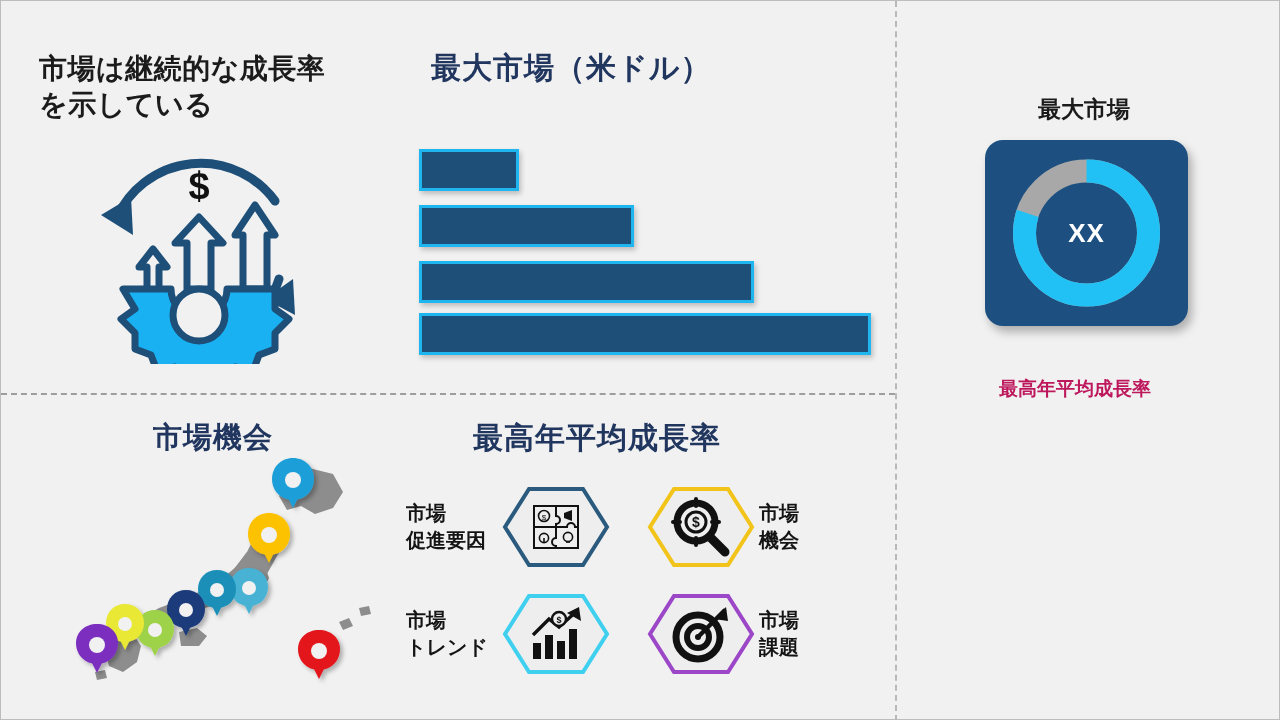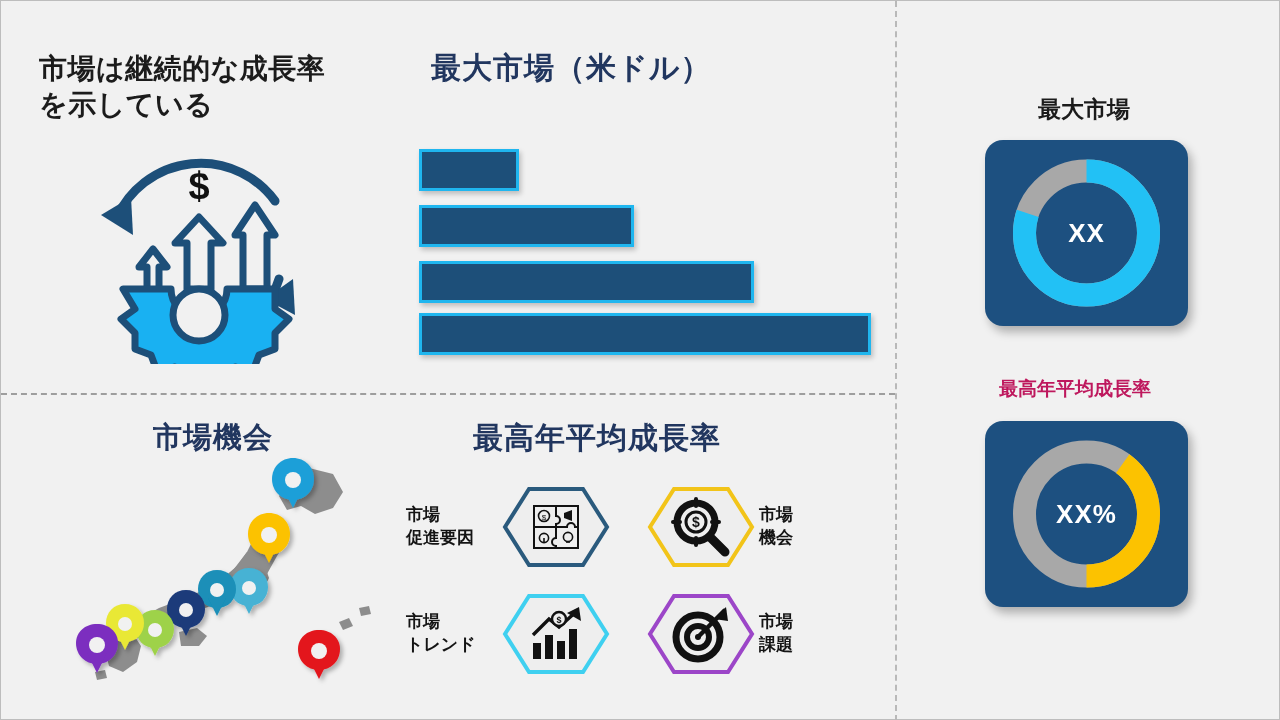--- a/index.html
+++ b/index.html
@@ -78,21 +78,21 @@
   #map-wrap{position:absolute;left:70px;top:455px;width:320px;height:250px;}
 
   
   .hex-item{position:absolute;width:205px;height:82px;}
   #hex-drivers{left:405px;top:485px;}
   #hex-opportunity{left:645px;top:485px;}
   #hex-trends{left:405px;top:592px;}
   #hex-challenges{left:645px;top:592px;}
   .hex-label{
     position:absolute;top:50%;transform:translateY(-50%);
-    font-size:17px;font-weight:bold;color:#141414;line-height:1.35;
+    font-size:20px;font-weight:bold;color:#141414;line-height:1.35;
     white-space:pre-line;
   }
   .hex-label.left{left:0;width:92px;text-align:left;}
   .hex-label.right{right:0;width:92px;text-align:left;}
   .hex-shape{position:absolute;top:0;width:110px;height:82px;}
   .hex-shape.at-right{right:0;}
   .hex-shape.at-left{left:0;}
 
   
   #logo{position:absolute;left:1058px;top:660px;width:190px;height:44px;}
@@ -307,24 +307,15 @@
     <div class="donut-wrap">
       <svg viewBox="0 0 203 186" width="203" height="186">
         <circle cx="101.5" cy="93" r="62" fill="none" stroke="#a8a8a8" stroke-width="23"></circle>
         <circle id="arc-largest" cx="101.5" cy="93" r="62" fill="none" stroke="#22c1f5" stroke-width="23" stroke-linecap="butt" transform="rotate(-90 101.5 93)" stroke-dasharray="311.6459912361075 77.91149780902686"></circle>
       </svg>
     </div>
     <div class="donut-center">XX</div>
   </div>
 
   <div id="title-cagr">最高年平均成長率</div>
-  <div class="donut-card" id="card-cagr">
-    <div class="donut-wrap">
-      <svg viewBox="0 0 203 186" width="203" height="186">
-        <circle cx="101.5" cy="93" r="62" fill="none" stroke="#a8a8a8" stroke-width="23"></circle>
-        <circle id="arc-cagr" cx="101.5" cy="93" r="62" fill="none" stroke="#fcc200" stroke-width="23" stroke-linecap="butt" transform="rotate(-90 101.5 93) scale(-1,1) translate(-203,0)" stroke-dasharray="155.82299561805374 233.7344934270806"></circle>
-      </svg>
-    </div>
-    <div class="donut-center">XX%</div>
-  </div>
 
 
 </div>
 
 </body></html>

